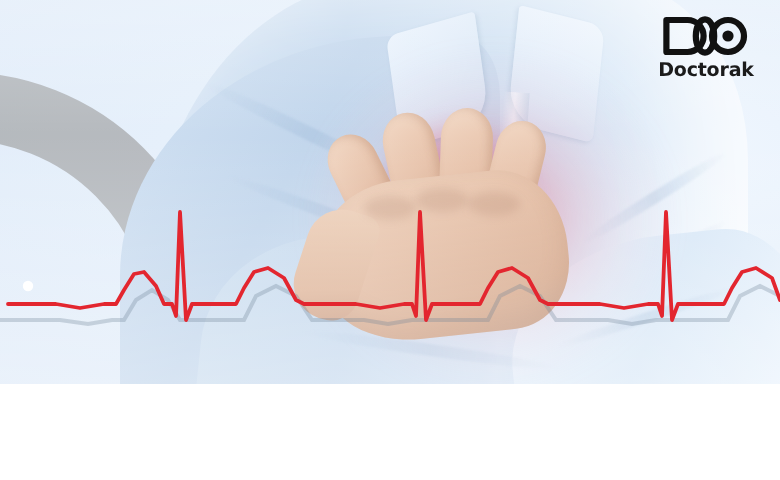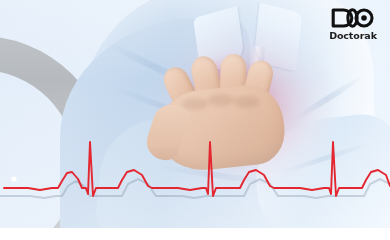--- a/index.html
+++ b/index.html
@@ -3,21 +3,21 @@
 <meta charset="utf-8">
 <style>
   html, body {
     margin: 0;
     padding: 0;
     background: #ffffff;
   }
   #stage {
     position: relative;
     width: 390px;
-    height: 228px;
+    height: 192px;
     overflow: hidden;
     background: #e5e5e5;
     font-family: "Liberation Sans", sans-serif;
   }
 
   
   .bg-base {
     position: absolute;
     inset: 0;
     background:

